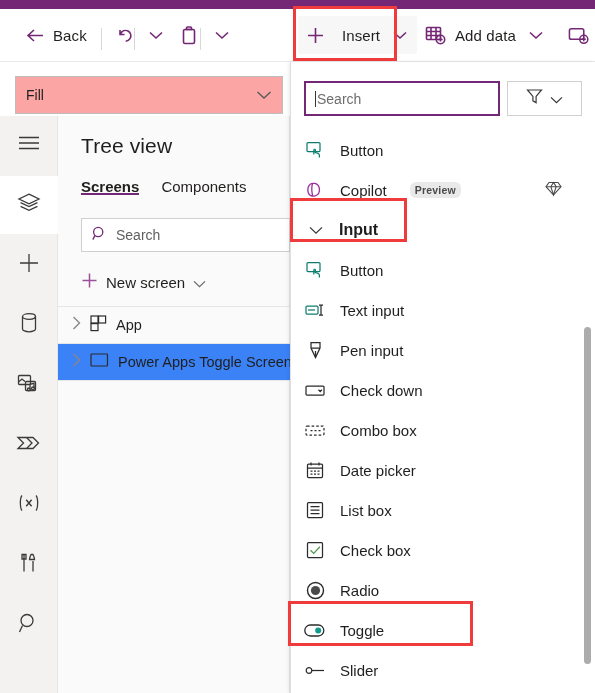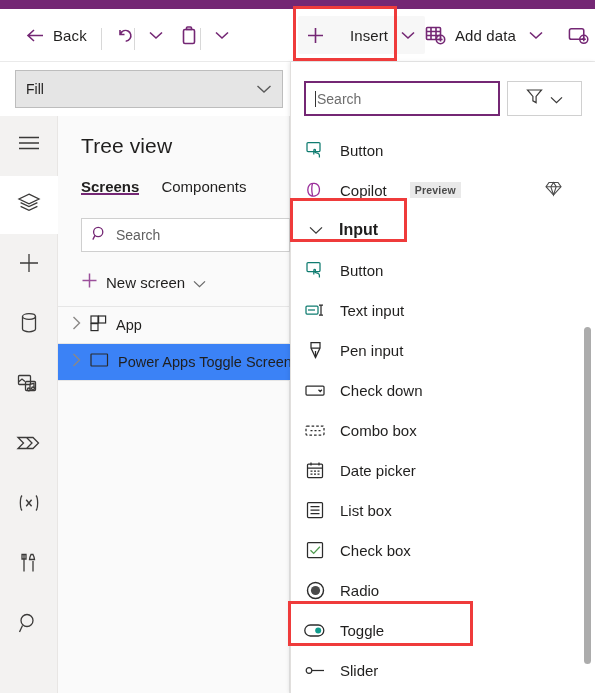--- a/index.html
+++ b/index.html
@@ -18,22 +18,22 @@
   .cmdbar{ position:absolute; left:0; top:9px; width:595px; height:53px; background:#ffffff;
            border-bottom:1px solid #eaeaea; }
   .cmd-item{ position:absolute; display:flex; align-items:center; height:38px; top:7px;
              padding:0 6px; border-radius:2px; cursor:default; }
   .cmd-label{ font-size:15px; color:#201f1e; white-space:nowrap; letter-spacing:.1px; }
   .pc{ stroke:#742774; fill:none; stroke-width:1.6; }
   .sep{ position:absolute; top:19px; width:1px; height:22px; background:#d8d8d8; }
 
   
   .propbar{ position:absolute; left:0; top:62px; width:290px; height:54px; background:#fff; }
-  .propsel{ position:absolute; left:15px; top:70px; width:268px; height:38px;
-            border:1px solid #bdbdbd; background:#e5e5e5; display:flex; align-items:center;
+  .propsel{ position:absolute; left:15px; top:76px; width:268px; height:38px;
+            border:1px solid #bdbdbd; background:#fca5a5; display:flex; align-items:center;
             padding:0 10px; justify-content:space-between; }
   .propsel span{ font-size:14px; color:#201f1e; }
 
   
   .rail{ position:absolute; left:0; top:116px; width:58px; height:577px; background:#f3f2f1;
          border-right:1px solid #e8e6e4; }
   .rail-btn{ position:absolute; left:0; width:58px; height:58px; display:flex;
              align-items:center; justify-content:center; cursor:default; }
   .rail-btn.active{ background:#ffffff; }
   .rail-btn.active::before{ content:""; position:absolute; left:0; top:16px; width:0px; height:26px; background:#742774; }
@@ -72,21 +72,21 @@
                display:flex; align-items:center; justify-content:center; gap:7px; }
   .fly-list{ position:absolute; left:0; top:68px; width:305px; height:563px; overflow:hidden; }
   .fly-row{ position:relative; height:40px; display:flex; align-items:center; padding-left:13px;
             gap:14px; cursor:default; }
   .fly-row .nm{ font-size:15px; color:#201f1e; white-space:nowrap; }
   .fly-sec{ position:relative; height:40px; display:flex; align-items:center; padding-left:14px;
             gap:12px; cursor:default; }
   .fly-sec .nm{ font-size:16px; color:#201f1e; font-weight:bold; }
   .icow{ width:22px; display:flex; align-items:center; justify-content:center; }
   .badge{ font-size:10.5px; font-weight:bold; color:#4a4a4a; background:#e9e9e9;
-          border-radius:0; padding:2px 5px; margin-left:9px; letter-spacing:.2px; }
+          border-radius:6px; padding:2px 5px; margin-left:9px; letter-spacing:.2px; }
   .gem{ position:absolute; right:34px; }
   .teal{ stroke:#0f7c70; fill:none; stroke-width:1.25; }
   .dk{ stroke:#2b2b2b; fill:none; stroke-width:1.25; }
   .grn{ stroke:#4f9b4f; fill:none; stroke-width:1.3; }
 
   
   .sb-track{ position:absolute; right:3px; top:200px; width:9px; height:445px; }
   .sb-thumb{ position:absolute; right:4px; top:265px; width:7px; height:337px;
              background:#acacac; border-radius:4px; }
 
@@ -145,21 +145,21 @@
           </svg>
       </span>
     </div>
 
     <div class="cmd-item" style="left:298px; background:#f7f7f7;">
       <span class="icow">
         <svg width="19" height="19" viewBox="0 0 19 19">
             <path class="pc" d="M9.5 2v15M2 9.5h15"></path>
           </svg>
       </span>
-      <span class="cmd-label" style="margin-left:24px;">Insert</span>
+      <span class="cmd-label" style="margin-left:16px;">Insert</span>
       <span class="icow" style="margin-left:9px;">
         <svg width="14" height="9" viewBox="0 0 14 9">
             <path class="pc" d="M1 1.5L7 7l6-5.5"></path>
           </svg>
       </span>
     </div>
 
     <div class="cmd-item" style="left:418px;">
       <span class="icow">
         <svg width="21" height="20" viewBox="0 0 21 20">

